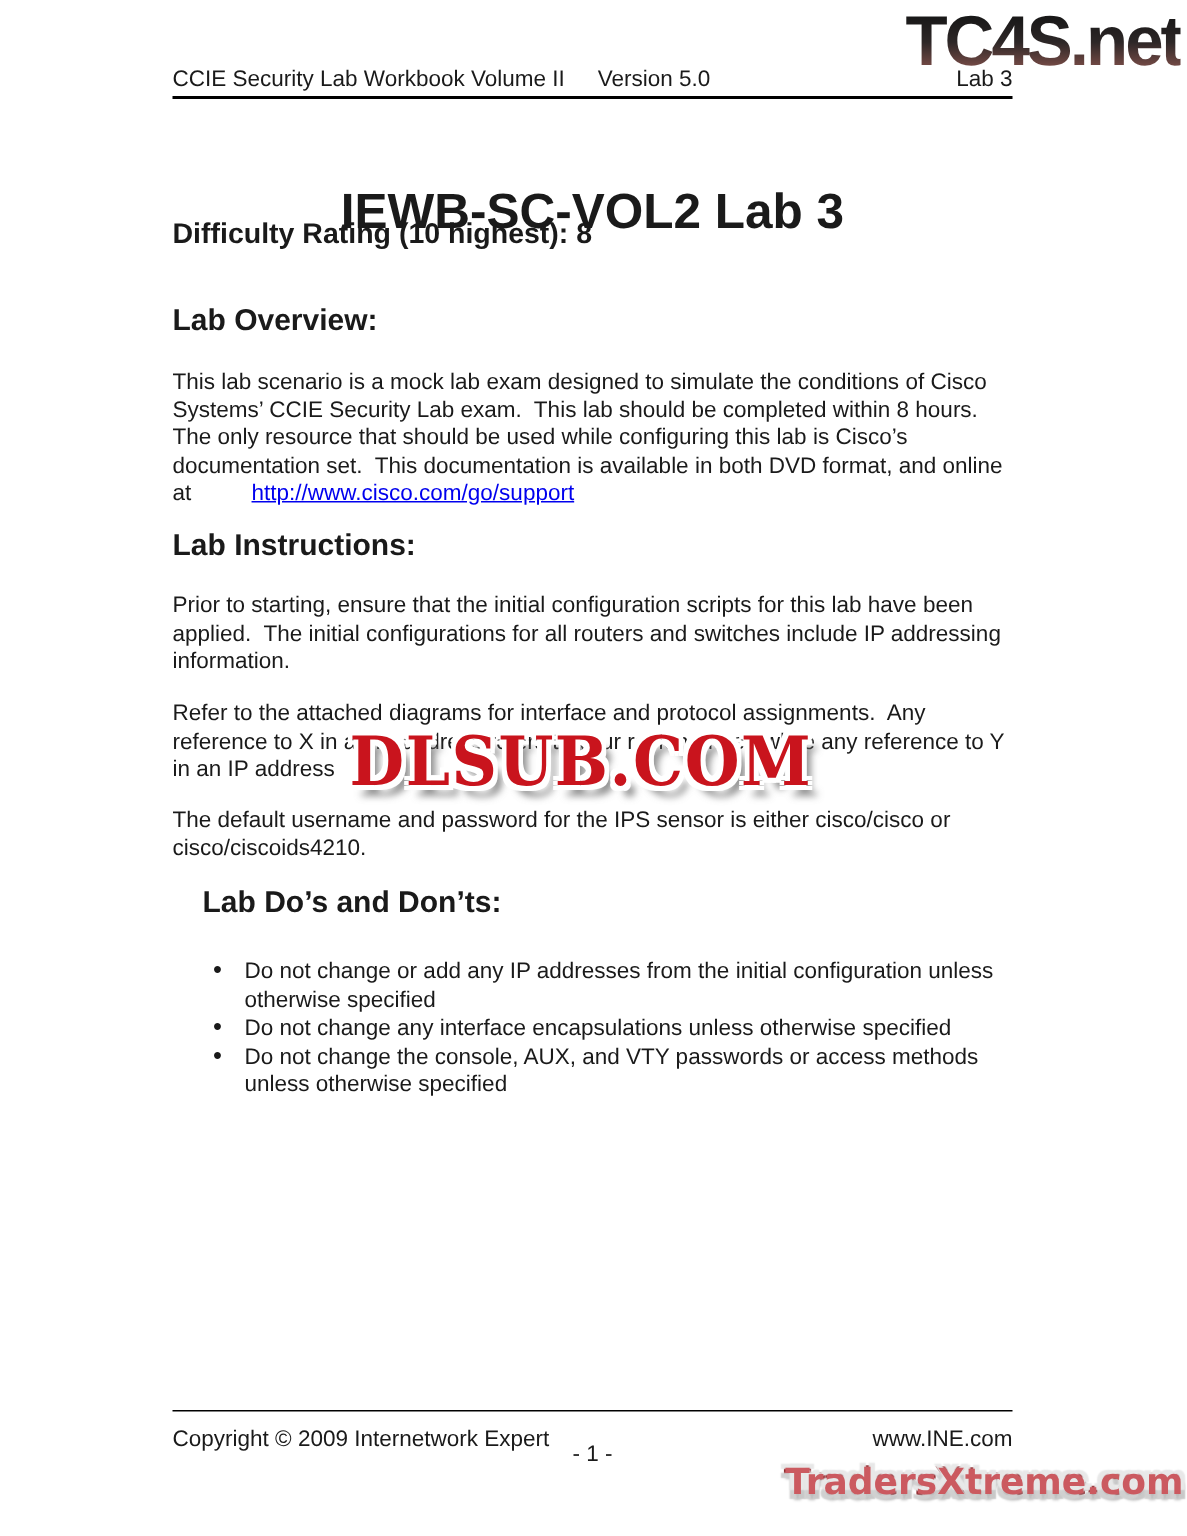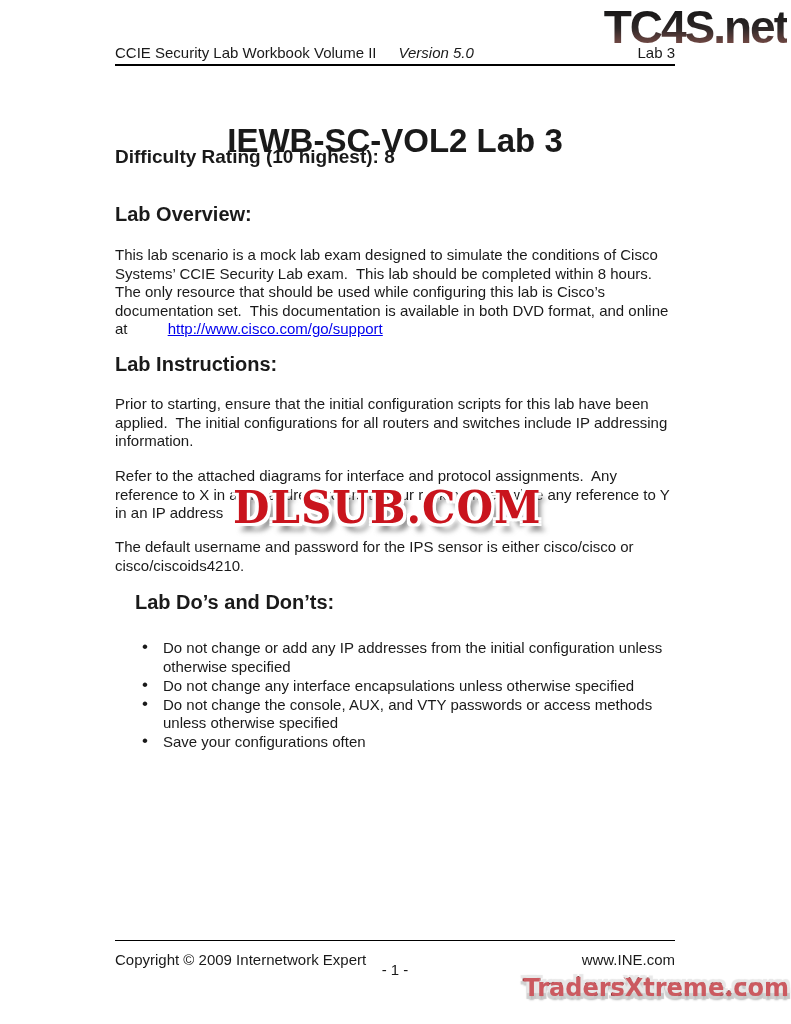--- a/index.html
+++ b/index.html
@@ -30,21 +30,21 @@
   }
 
   
   .page-header {
     left:115px; top:44px; width:560px;
     display:flex; justify-content:space-between; align-items:flex-end;
     border-bottom:2px solid #000;
     padding-bottom:3px;
     font-size:15px;
   }
-  .page-header .left-group span.version { margin-left:22px;font-style:italic; }
+  .page-header .left-group span.version { margin-left:22px; }
 
   
   .doc-title {
     left:115px; top:90px; width:560px;
     text-align:center;
     font-size:33px; font-weight:bold;
     letter-spacing:0px;
     margin-top:32px;
   }
   .h-difficulty {
@@ -152,21 +152,20 @@
 <p class="abs para p-inst2">Refer to the attached diagrams for interface and protocol assignments.  Any reference to X in an IP address refers to your rack number, while any reference to Y in an IP address</p>
 <p class="abs para p-inst3">The default username and password for the IPS sensor is either cisco/cisco or cisco/ciscoids4210.</p>
 
 <div class="abs dlsub-watermark">DLSUB.COM</div>
 
 <h2 class="abs h-section h-dos">Lab Do’s and Don’ts:</h2>
 <ul class="abs bullet-list">
   <li>Do not change or add any IP addresses from the initial configuration unless otherwise specified</li>
   <li>Do not change any interface encapsulations unless otherwise specified</li>
   <li>Do not change the console, AUX, and VTY passwords or access methods unless otherwise specified</li>
-  <li>Save your configurations often</li>
 </ul>
 
 <div class="abs page-footer">
   <span>Copyright © 2009 Internetwork Expert</span>
   <span>www.INE.com</span>
 </div>
 <div class="abs page-number">- 1 -</div>
 
 <div class="abs traders-logo">TradersXtreme.com</div>
 

